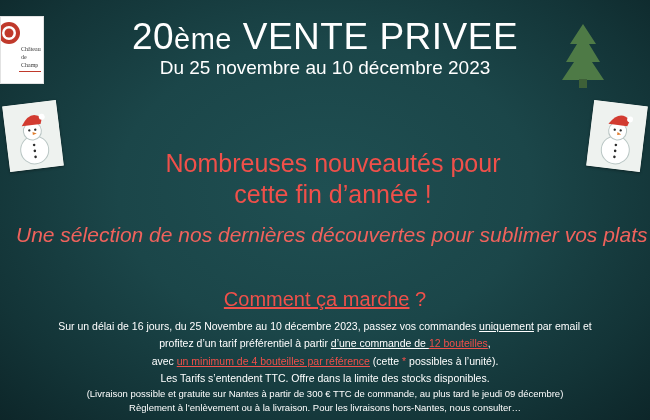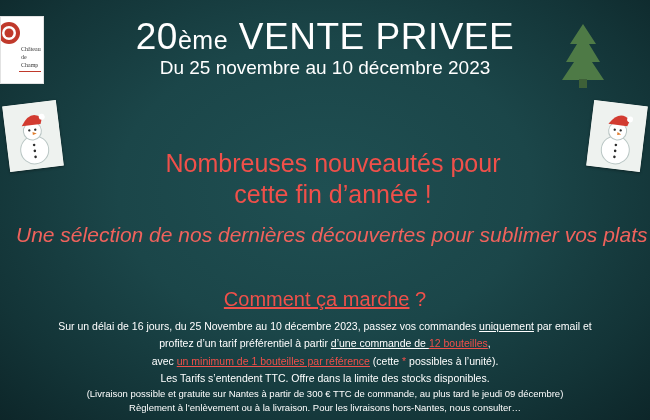--- a/index.html
+++ b/index.html
@@ -72,21 +72,21 @@
     text-align: center;
   }
   .title-main {
     font-size: 37px;
     letter-spacing: .5px;
     line-height: 1.05;
     color: #ffffff;
     font-weight: 400;
   }
   .title-main .ord {
-    font-size: 25px;
+    font-size: 29px;
     vertical-align: baseline;
   }
   .title-sub {
     margin-top: 0;
     font-size: 19px;
     color: #ffffff;
     font-weight: 400;
   }
 
   
@@ -220,21 +220,21 @@
     <div class="line3">Une sélection de nos dernières découvertes pour sublimer vos plats de fêtes</div>
   </div>
 
   <div class="howto">
     <div class="howto-title"><span class="u">Comment ça marche</span><span> ?</span></div>
   </div>
 
   <div class="body-text">
     <div><span>Sur un délai de 16 jours, du 25 Novembre au 10 décembre 2023, passez vos commandes </span><span class="u">uniquement</span><span> par email et</span></div>
     <div><span>profitez d’un tarif préférentiel à partir </span><span class="u">d’une commande de </span><span class="red-u">12 bouteilles</span><span>,</span></div>
-    <div><span>avec </span><span class="red-u">un minimum de 1 bouteilles par référence</span><span> (cette </span><span class="star">*</span><span> possibles à l’unité).</span></div>
+    <div><span>avec </span><span class="red-u">un minimum de 4 bouteilles par référence</span><span> (cette </span><span class="star">*</span><span> possibles à l’unité).</span></div>
   </div>
 
   <div class="footer">
     <div class="l1">Les Tarifs s’entendent TTC. Offre dans la limite des stocks disponibles.</div>
     <div>(Livraison possible et gratuite sur Nantes à partir de 300 € TTC de commande, au plus tard le jeudi 09 décembre)</div>
     <div>Règlement à l’enlèvement ou à la livraison. Pour les livraisons hors-Nantes, nous consulter…</div>
   </div>
 
 </div>
 

